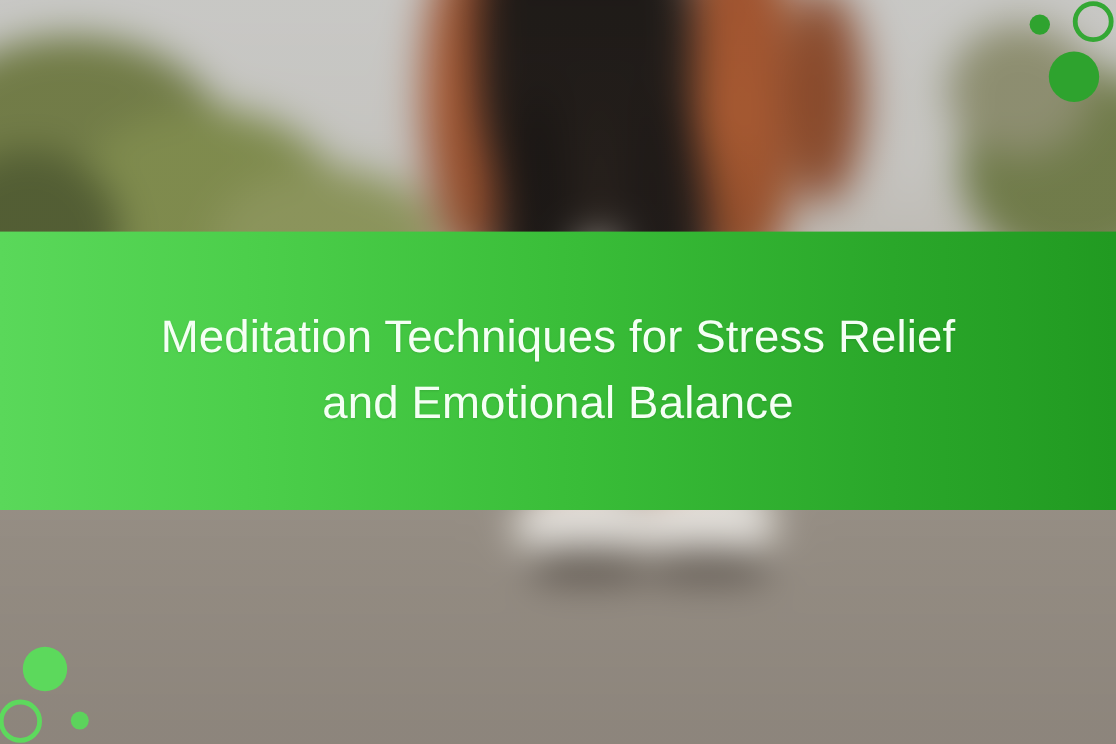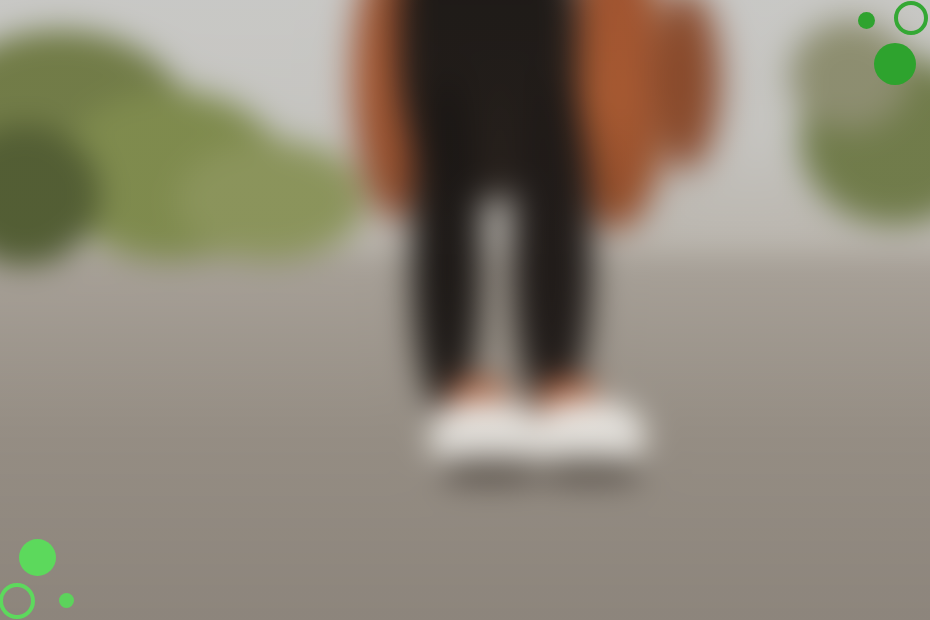--- a/index.html
+++ b/index.html
@@ -135,18 +135,21 @@
     <div class="shoe-r"></div>
     <div class="sole-l"></div>
     <div class="sole-r"></div>
   </div>
   <div class="photo-tint"></div>
 
   <div class="deco deco-tr-small"></div>
   <div class="deco deco-tr-ring"></div>
   <div class="deco deco-tr-big"></div>
 
+  <div class="banner">
+    <h1 class="title">Meditation Techniques for Stress Relief and Emotional Balance</h1>
+  </div>
 
   <div class="deco deco-bl-big"></div>
   <div class="deco deco-bl-ring"></div>
   <div class="deco deco-bl-small"></div>
 
 </div>
 
 </body></html>

